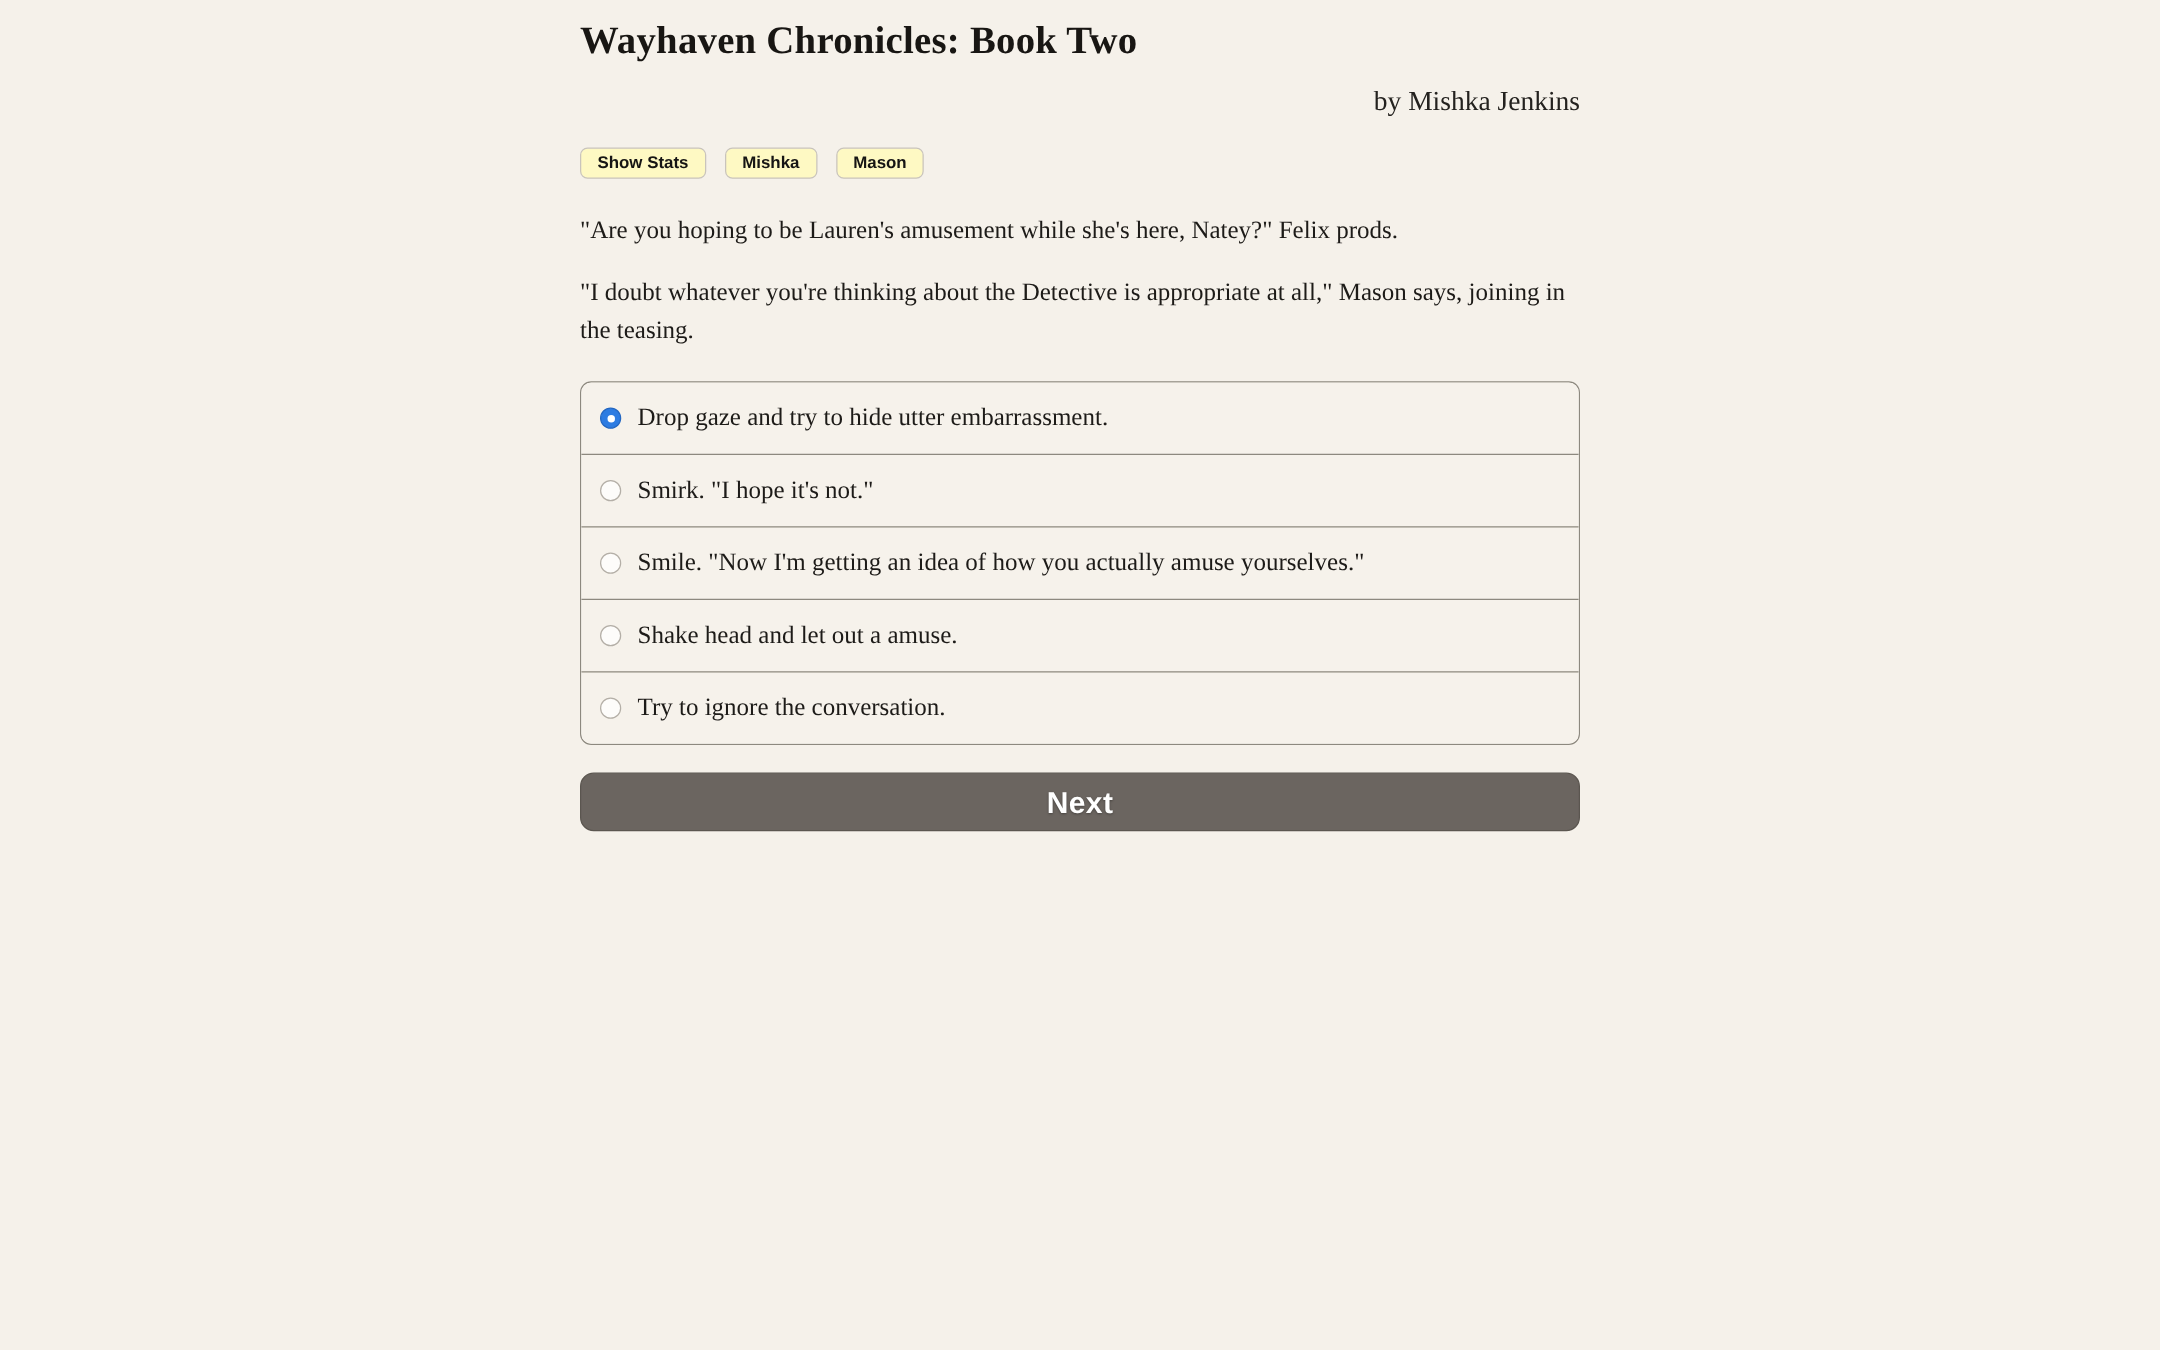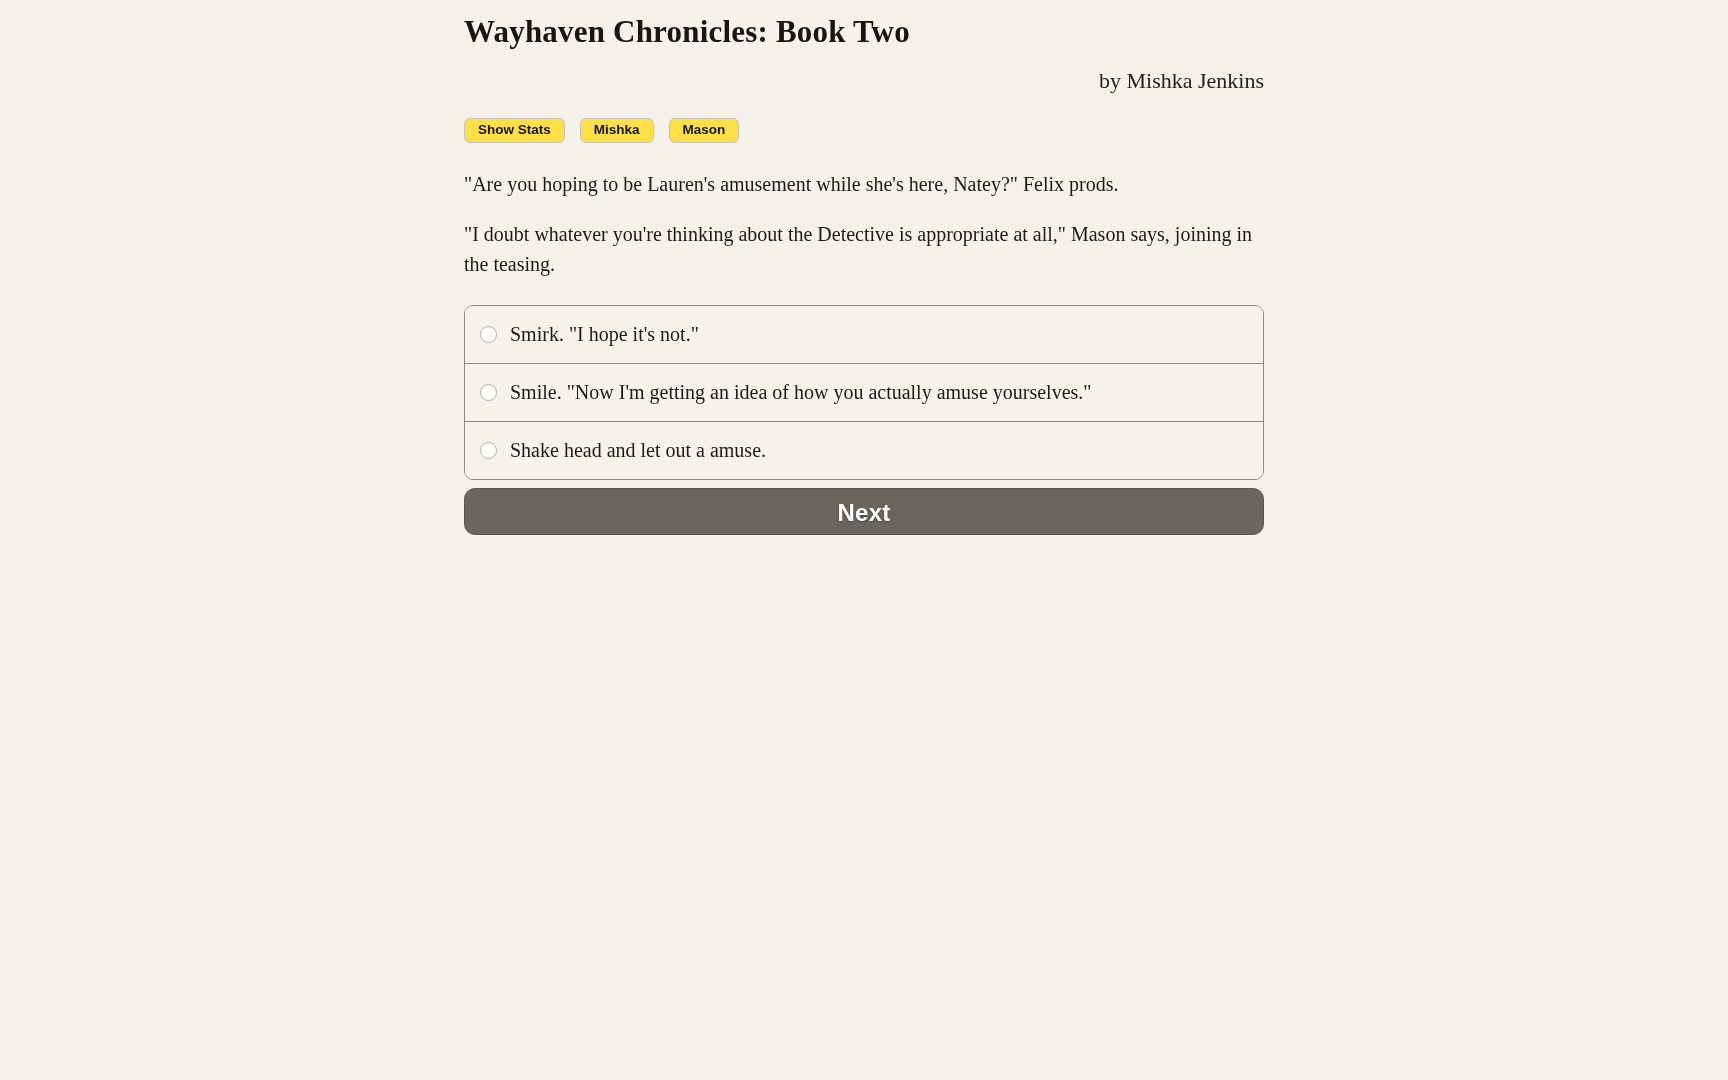--- a/index.html
+++ b/index.html
@@ -35,21 +35,21 @@
   .toolbar {
     display: flex;
     gap: 15px;
     margin-bottom: 26px;
   }
   .toolbar button {
     font-family: "Liberation Sans", "DejaVu Sans", sans-serif;
     font-size: 13.5px;
     font-weight: 600;
     color: #161514;
-    background: #fde047;
+    background: #fef9c3;
     border: 1px solid #c9c4bc;
     border-radius: 6px;
     padding: 3px 13px 4px 13px;
     line-height: 1.2;
     cursor: pointer;
   }
   .story p {
     font-size: 20px;
     line-height: 1.5;
     margin: 0 0 20px 0;
@@ -100,21 +100,21 @@
     background: #ffffff;
   }
   .choice-label {
     font-size: 20px;
     line-height: 1.25;
     color: #1d1b18;
   }
   .next-button {
     display: block;
     width: 100%;
-    margin-top: 8px;
+    margin-top: 22px;
     height: 47px;
     background: #6b6560;
     border: 1px solid #5b5650;
     border-radius: 11px;
     color: #ffffff;
     font-family: "Liberation Sans", "DejaVu Sans", sans-serif;
     font-size: 24px;
     font-weight: 700;
     text-align: center;
     line-height: 45px;
@@ -139,28 +139,36 @@
     <button type="button">Mason</button>
   </div>
 
   <div class="story">
     <p>"Are you hoping to be Lauren's amusement while she's here, Natey?" Felix prods.</p>
     <p>"I doubt whatever you're thinking about the Detective is appropriate at all," Mason says, joining in the teasing.</p>
   </div>
 
   <div class="choices">
     <div class="choice-row">
+      <span class="radio selected"></span>
+      <span class="choice-label">Drop gaze and try to hide utter embarrassment.</span>
+    </div>
+    <div class="choice-row">
       <span class="radio"></span>
       <span class="choice-label">Smirk. "I hope it's not."</span>
     </div>
     <div class="choice-row">
       <span class="radio"></span>
       <span class="choice-label">Smile. "Now I'm getting an idea of how you actually amuse yourselves."</span>
     </div>
     <div class="choice-row">
       <span class="radio"></span>
       <span class="choice-label">Shake head and let out a amuse.</span>
     </div>
+    <div class="choice-row">
+      <span class="radio"></span>
+      <span class="choice-label">Try to ignore the conversation.</span>
+    </div>
   </div>
 
   <button type="button" class="next-button">Next</button>
 
 </div>
 
 </body></html>

